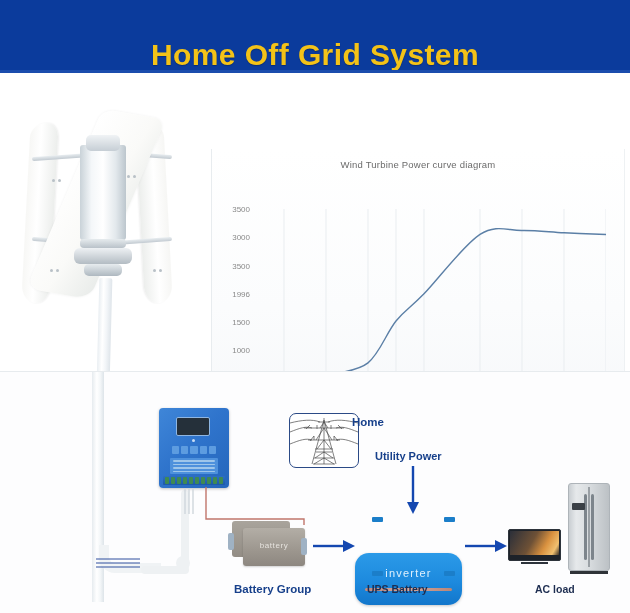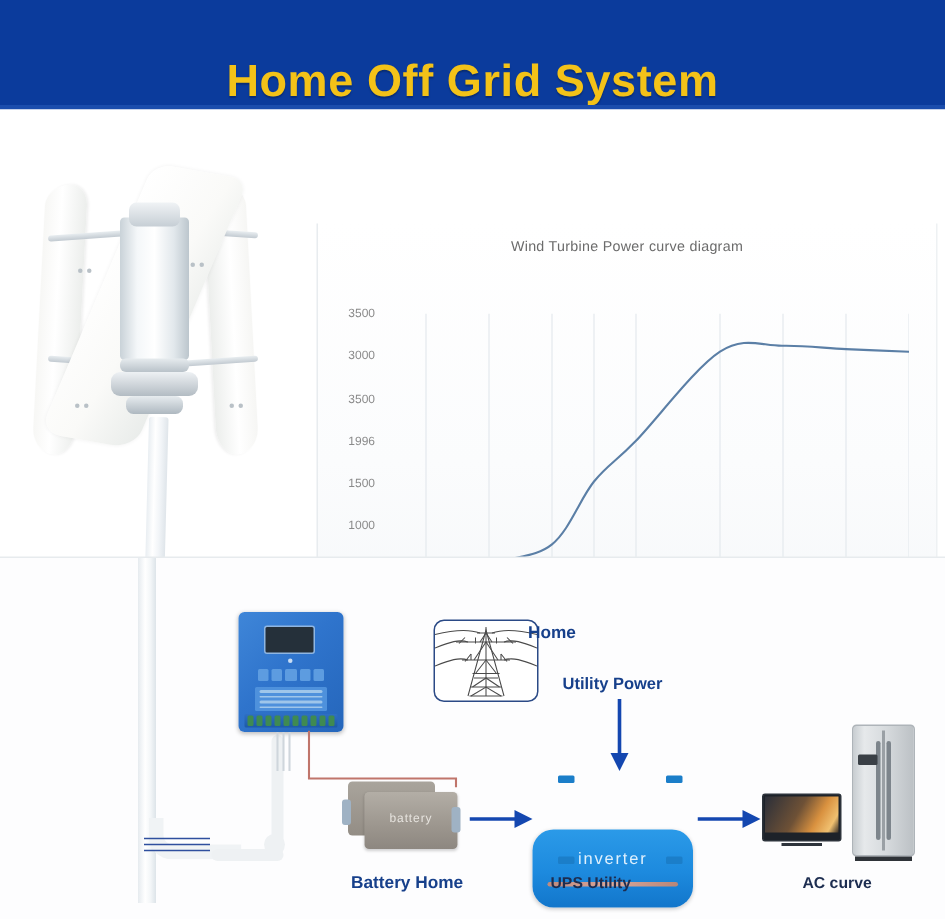--- a/index.html
+++ b/index.html
@@ -419,49 +419,49 @@
     <line x1="8" y1="0" x2="8" y2="38" stroke="#1447b0" stroke-width="2.4"></line>
     <polygon points="8,48 2,36 14,36" fill="#1447b0"></polygon>
   </svg>
 
   <div class="batt-back"></div>
   <div class="batt-handle" style="left:228px;top:533px;"></div>
   <div class="batt-front">
     <div class="batt-text">battery</div>
   </div>
   <div class="batt-handle" style="left:301px;top:538px;"></div>
-  <div class="lbl lbl-battery">Battery Home</div>
+  <div class="lbl lbl-battery">Battery Group</div>
 
   <svg style="position:absolute;left:313px;top:539px;" width="44" height="14">
     <line x1="0" y1="7" x2="32" y2="7" stroke="#1447b0" stroke-width="2.4"></line>
     <polygon points="42,7 30,1 30,13" fill="#1447b0"></polygon>
   </svg>
 
   <div class="inv-foot" style="left:372px;top:517px;"></div>
   <div class="inv-foot" style="left:444px;top:517px;"></div>
   <div class="inverter">
     <div class="inverter-text">inverter</div>
     <div class="inverter-stripe"></div>
   </div>
   <div class="inv-foot" style="left:372px;top:571px;"></div>
   <div class="inv-foot" style="left:444px;top:571px;"></div>
-  <div class="lbl lbl-ups">UPS  Utility</div>
+  <div class="lbl lbl-ups">UPS  Battery</div>
 
   <svg style="position:absolute;left:465px;top:539px;" width="44" height="14">
     <line x1="0" y1="7" x2="32" y2="7" stroke="#1447b0" stroke-width="2.4"></line>
     <polygon points="42,7 30,1 30,13" fill="#1447b0"></polygon>
   </svg>
 
   <div class="tv">
     <div class="tv-screen"></div>
   </div>
   <div class="tv-stand" style="position:absolute;left:521px;top:562px;width:27px;height:2px;background:#2d333b;"></div>
   <div class="fridge">
     <div class="fridge-split"></div>
     <div class="fridge-handle-l"></div>
     <div class="fridge-handle-r"></div>
     <div class="fridge-panel"></div>
   </div>
   <div class="fridge-base" style="position:absolute;left:570px;top:571px;width:38px;height:3px;background:#2f3338;"></div>
-  <div class="lbl lbl-acload">AC curve</div>
+  <div class="lbl lbl-acload">AC load</div>
 
 
 </div>
 
 </body></html>

